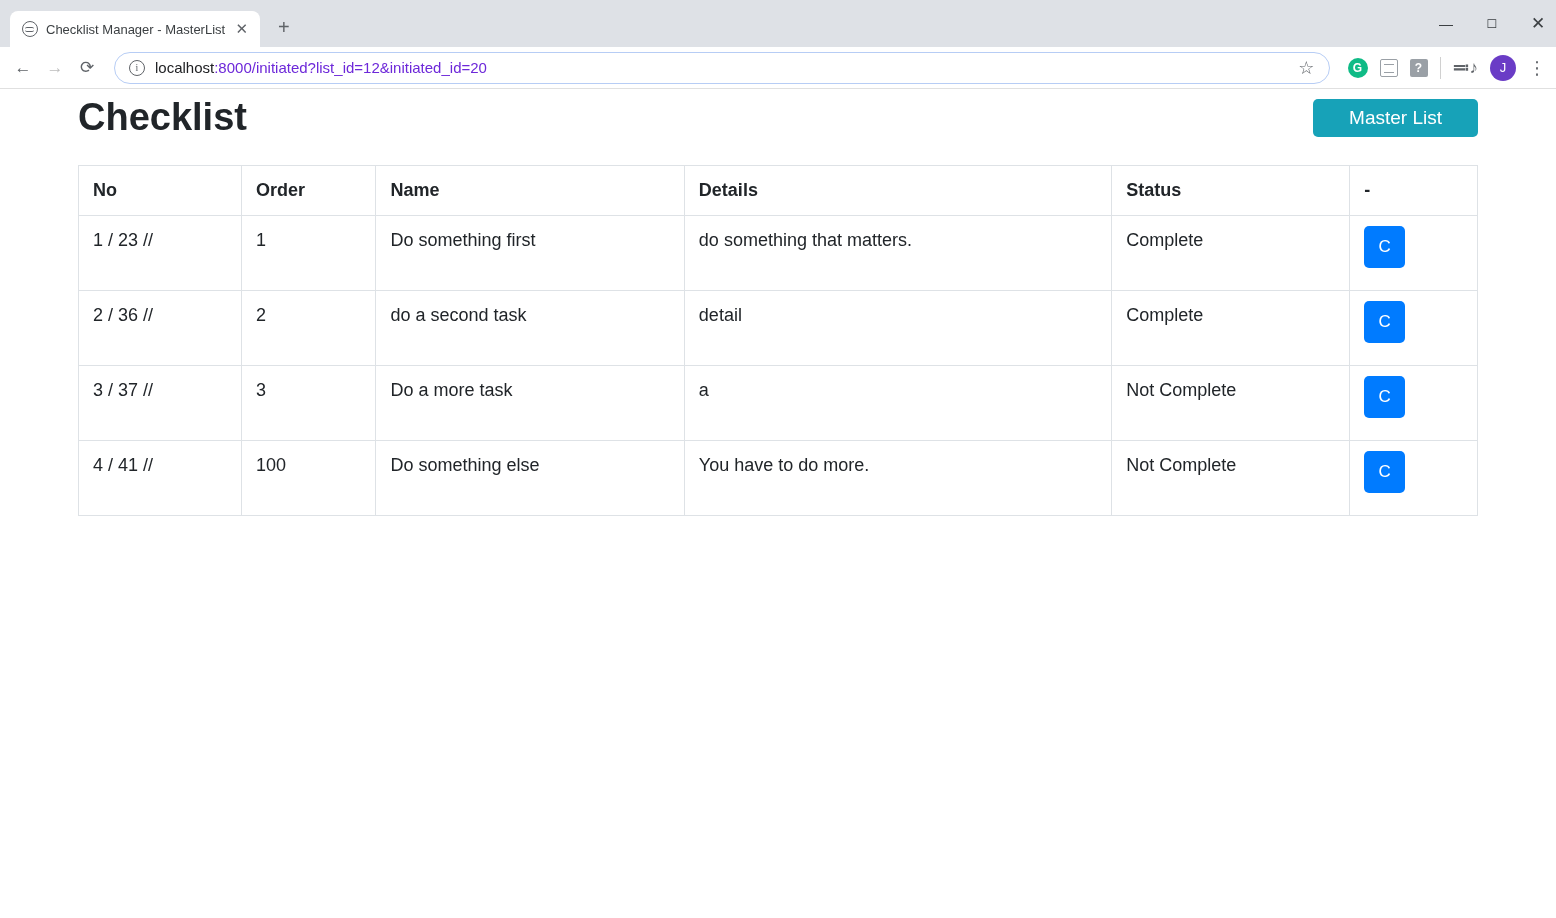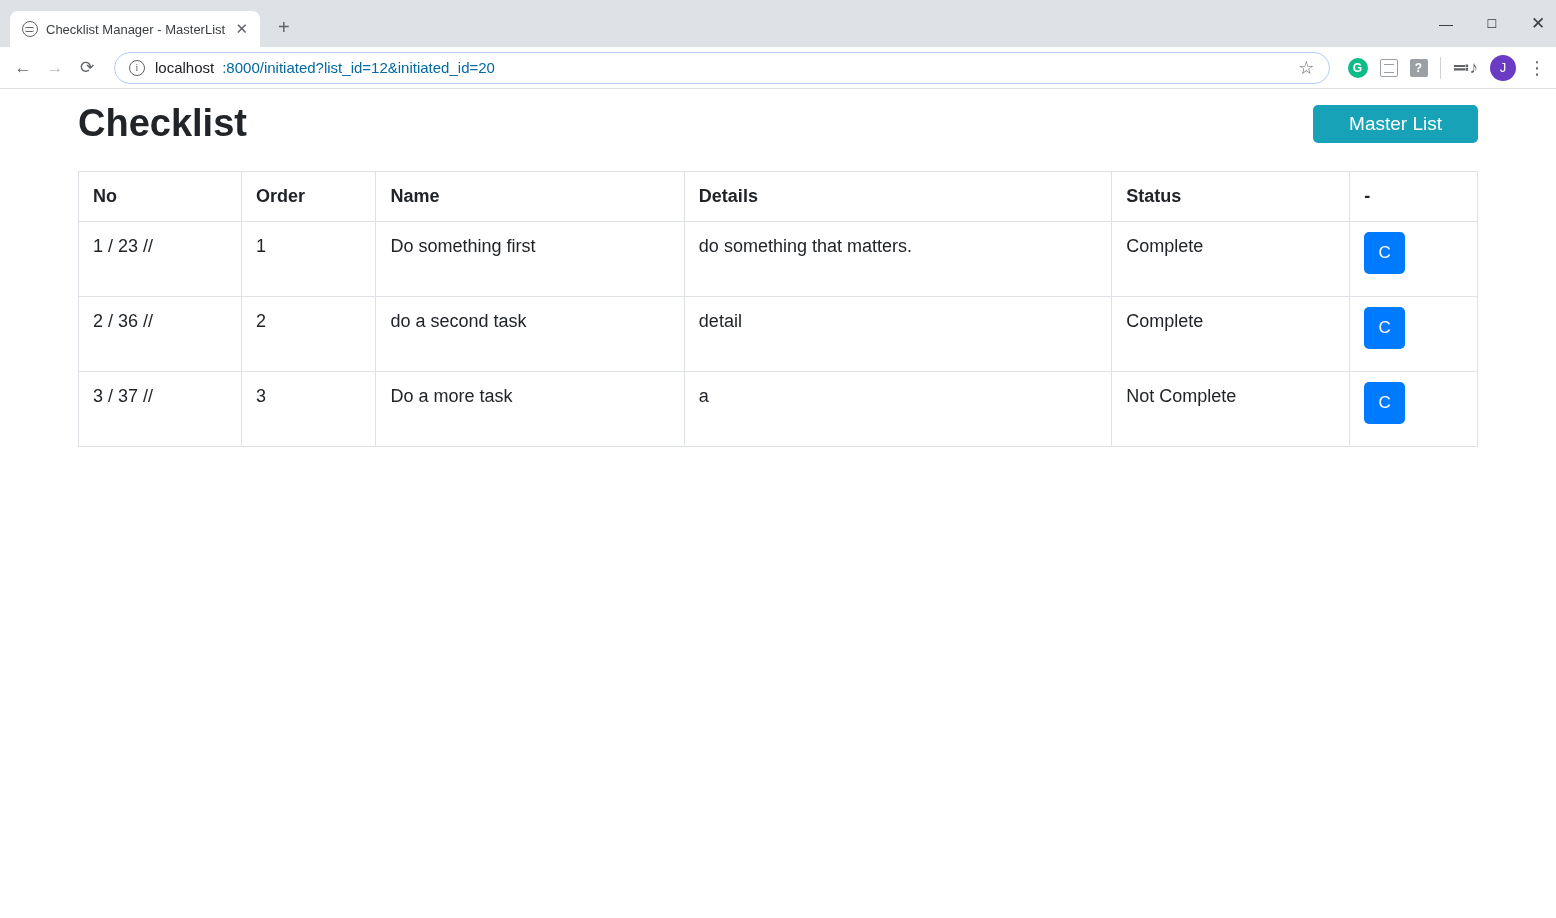--- a/index.html
+++ b/index.html
@@ -90,21 +90,21 @@
     width: 16px; height: 16px;
     border: 1.3px solid #5f6368;
     border-radius: 50%;
     display: flex; align-items: center; justify-content: center;
     font-size: 10px; color: #5f6368;
     margin-right: 10px;
     font-family: Georgia, serif;
     flex-shrink: 0;
   }
   .url-host { color: #202124; }
-  .url-path { color: #0369a1; margin-left: 8px; }
+  .url-path { color: #6d28d9; }
   .star-icon {
     margin-left: auto;
     color: #5f6368;
     font-size: 18px;
     cursor: pointer;
   }
   .ext-icons { display: flex; align-items: center; gap: 12px; margin-left: 8px; }
   .ext-g { width:20px;height:20px;border-radius:50%;background:#0fbb86;color:#fff;display:flex;align-items:center;justify-content:center;font-size:12px;font-weight:bold; cursor:pointer;}
   .ext-box { width:18px;height:18px;border:1.5px solid #9aa0a6;border-radius:2px;position:relative; cursor:pointer;}
   .ext-box::after{content:"";position:absolute;left:3px;right:3px;top:4px;height:7px;border-top:1.5px solid #9aa0a6;border-bottom:1.5px solid #9aa0a6;}
@@ -116,21 +116,21 @@
 
   
   .page {
     padding: 0 78px;
     padding-top: 5px;
   }
   .page-header {
     display: flex;
     align-items: center;
     justify-content: space-between;
-    margin-top: 8px;
+    margin-top: 2px;
   }
   h1.page-title {
     font-size: 38px;
     font-weight: 700;
     color: #212529;
   }
   .btn {
     display: inline-flex;
     align-items: center;
     justify-content: center;
@@ -267,15 +267,25 @@
       <tr>
         <td>3 / 37 //</td>
         <td>3</td>
         <td>Do a more task</td>
         <td>a</td>
         <td>Not Complete</td>
         <td class="actions">
           <button class="btn btn-c">C</button>
         </td>
       </tr>
+      <tr>
+        <td>4 / 41 //</td>
+        <td>100</td>
+        <td>Do something else</td>
+        <td>You have to do more.</td>
+        <td>Not Complete</td>
+        <td class="actions">
+          <button class="btn btn-c">C</button>
+        </td>
+      </tr>
     </tbody>
   </table>
 </div>
 
 </body></html>

